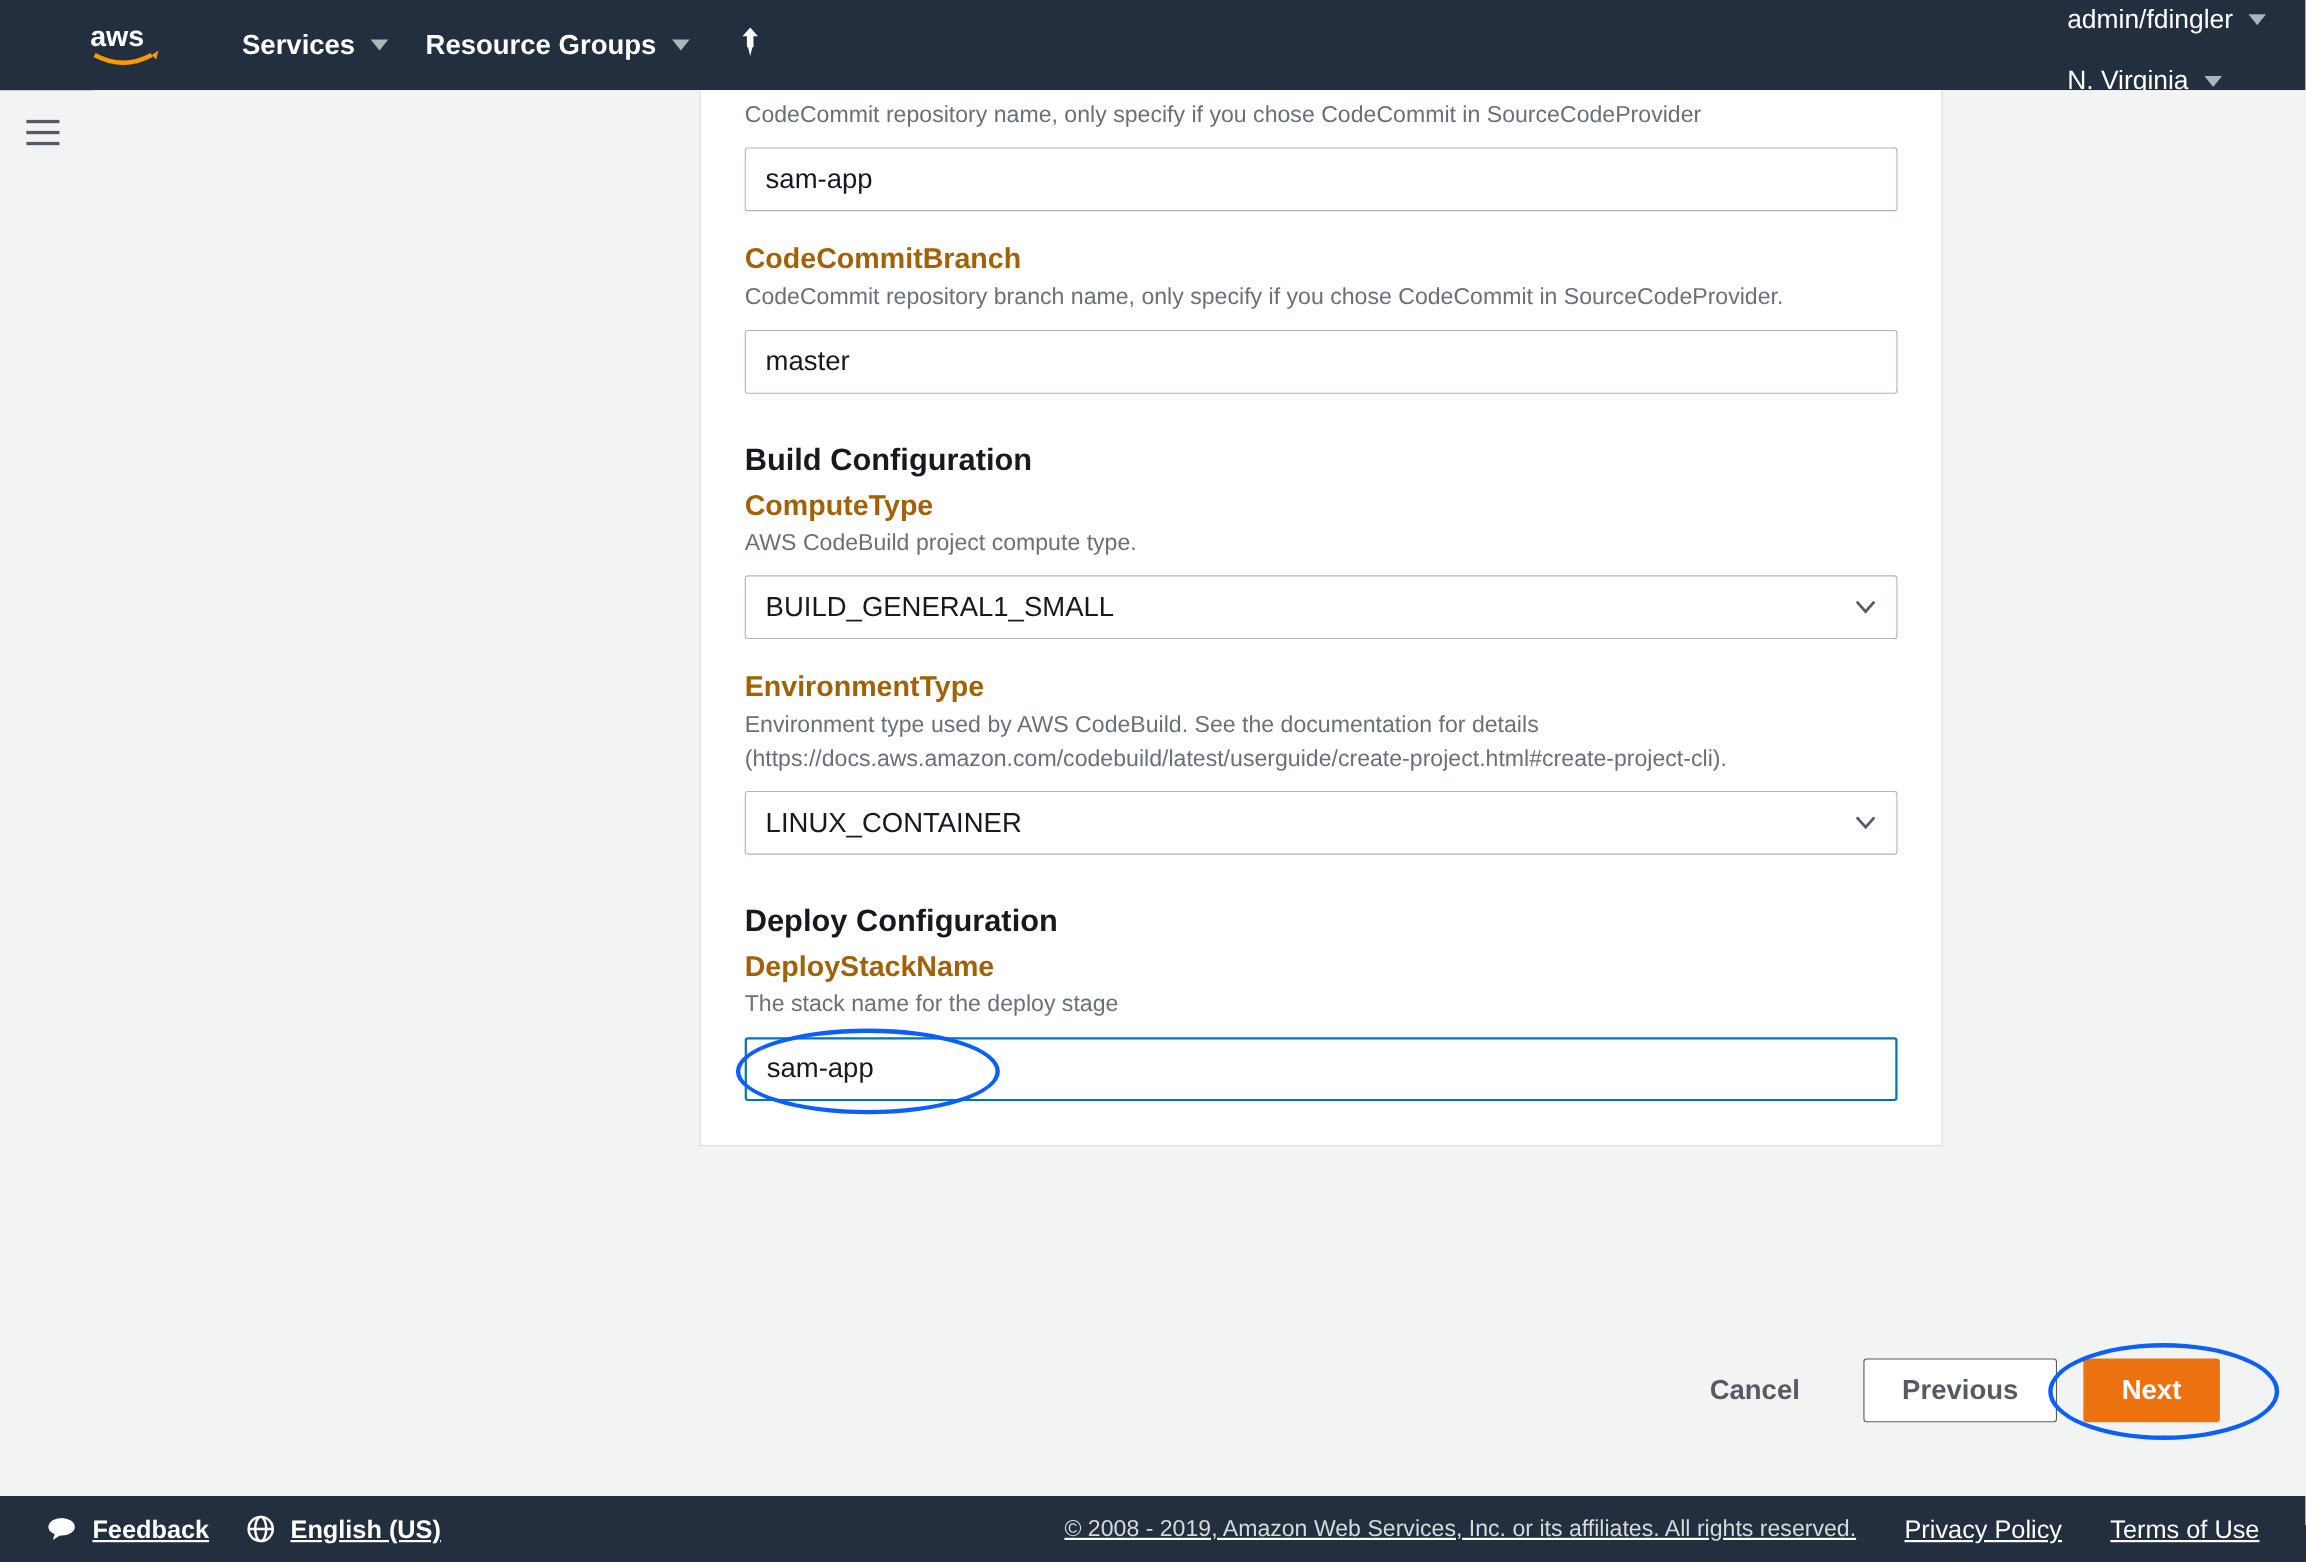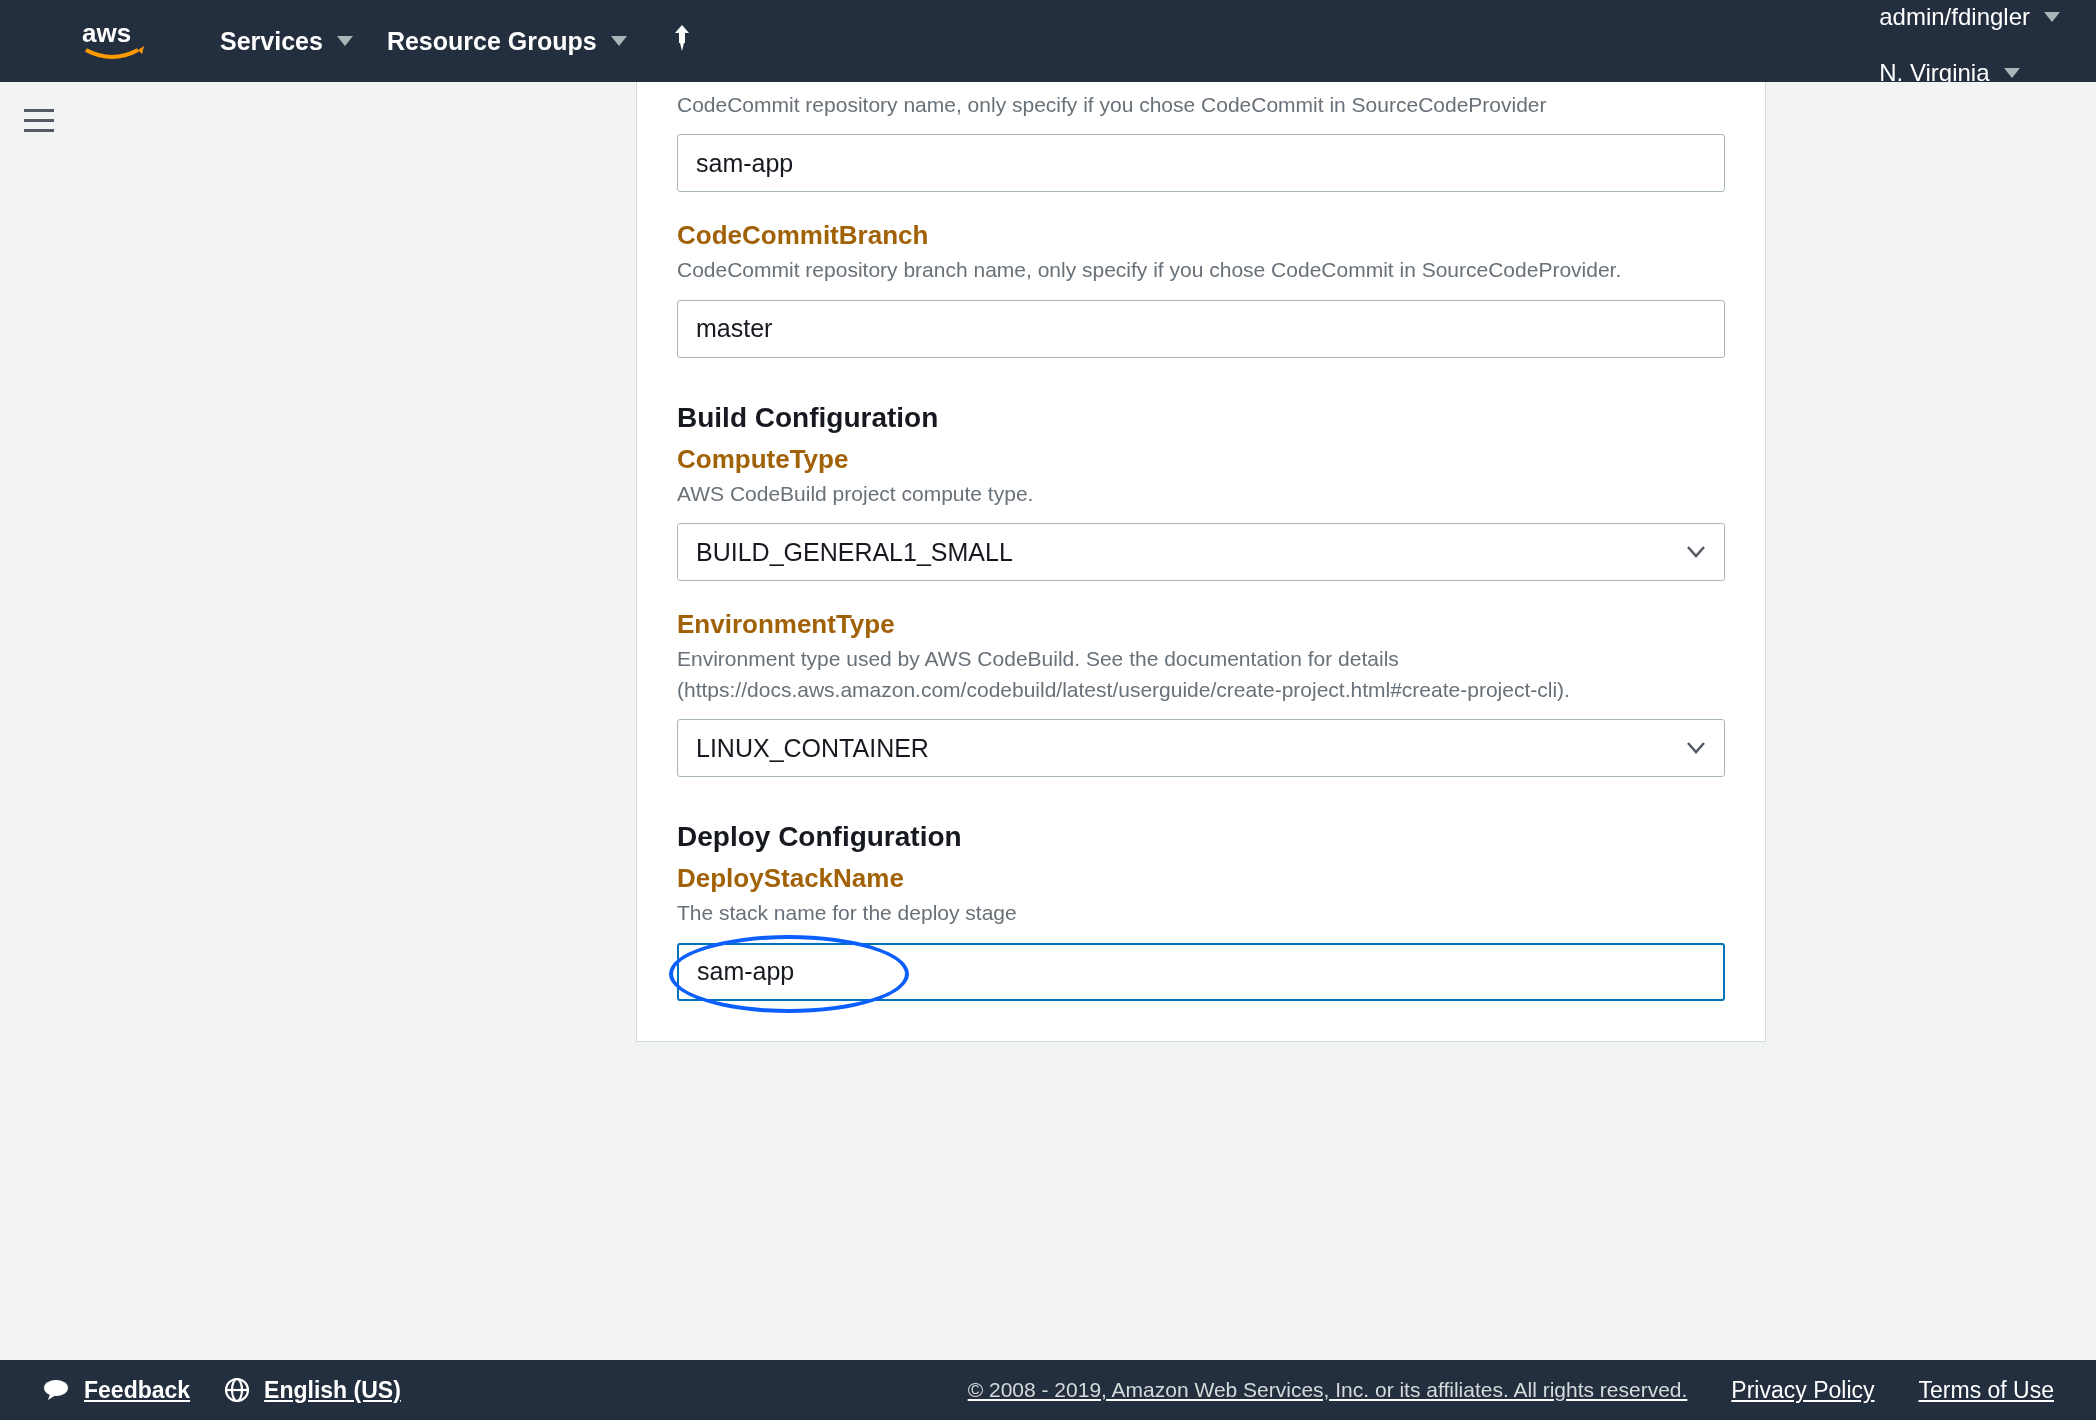--- a/index.html
+++ b/index.html
@@ -294,20 +294,28 @@
 
     <div class="field" style="margin-top:10px;position:relative">
       <div class="field-label">DeployStackName</div>
       <div class="field-desc">The stack name for the deploy stage</div>
       <input class="text-input focused" value="sam-app" style="">
       <div class="anno-ellipse" style="left:-8px; top:72px; width:240px; height:78px; border-radius:50%/50%;"></div>
     </div>
 
   </div>
 
+  <div class="buttons-row" id="buttons-row" style="top: 1153px;">
+    <button class="btn btn-link">Cancel</button>
+    <button class="btn btn-outline">Previous</button>
+    <div style="position:relative">
+      <button class="btn btn-primary">Next</button>
+      <div class="anno-ellipse" style="left:-32px; top:-14px; width:210px; height:88px;"></div>
+    </div>
+  </div>
 </div>
 
 <div class="footer">
   <div class="footer-left">
     <div class="item">
       <svg width="28" height="24" viewBox="0 0 28 24">
           <ellipse cx="14" cy="10" rx="12" ry="8" fill="#ffffff"></ellipse>
           <path d="M8 16 L6 22 L14 17 Z" fill="#ffffff"></path>
         </svg>
       <span>Feedback</span>

